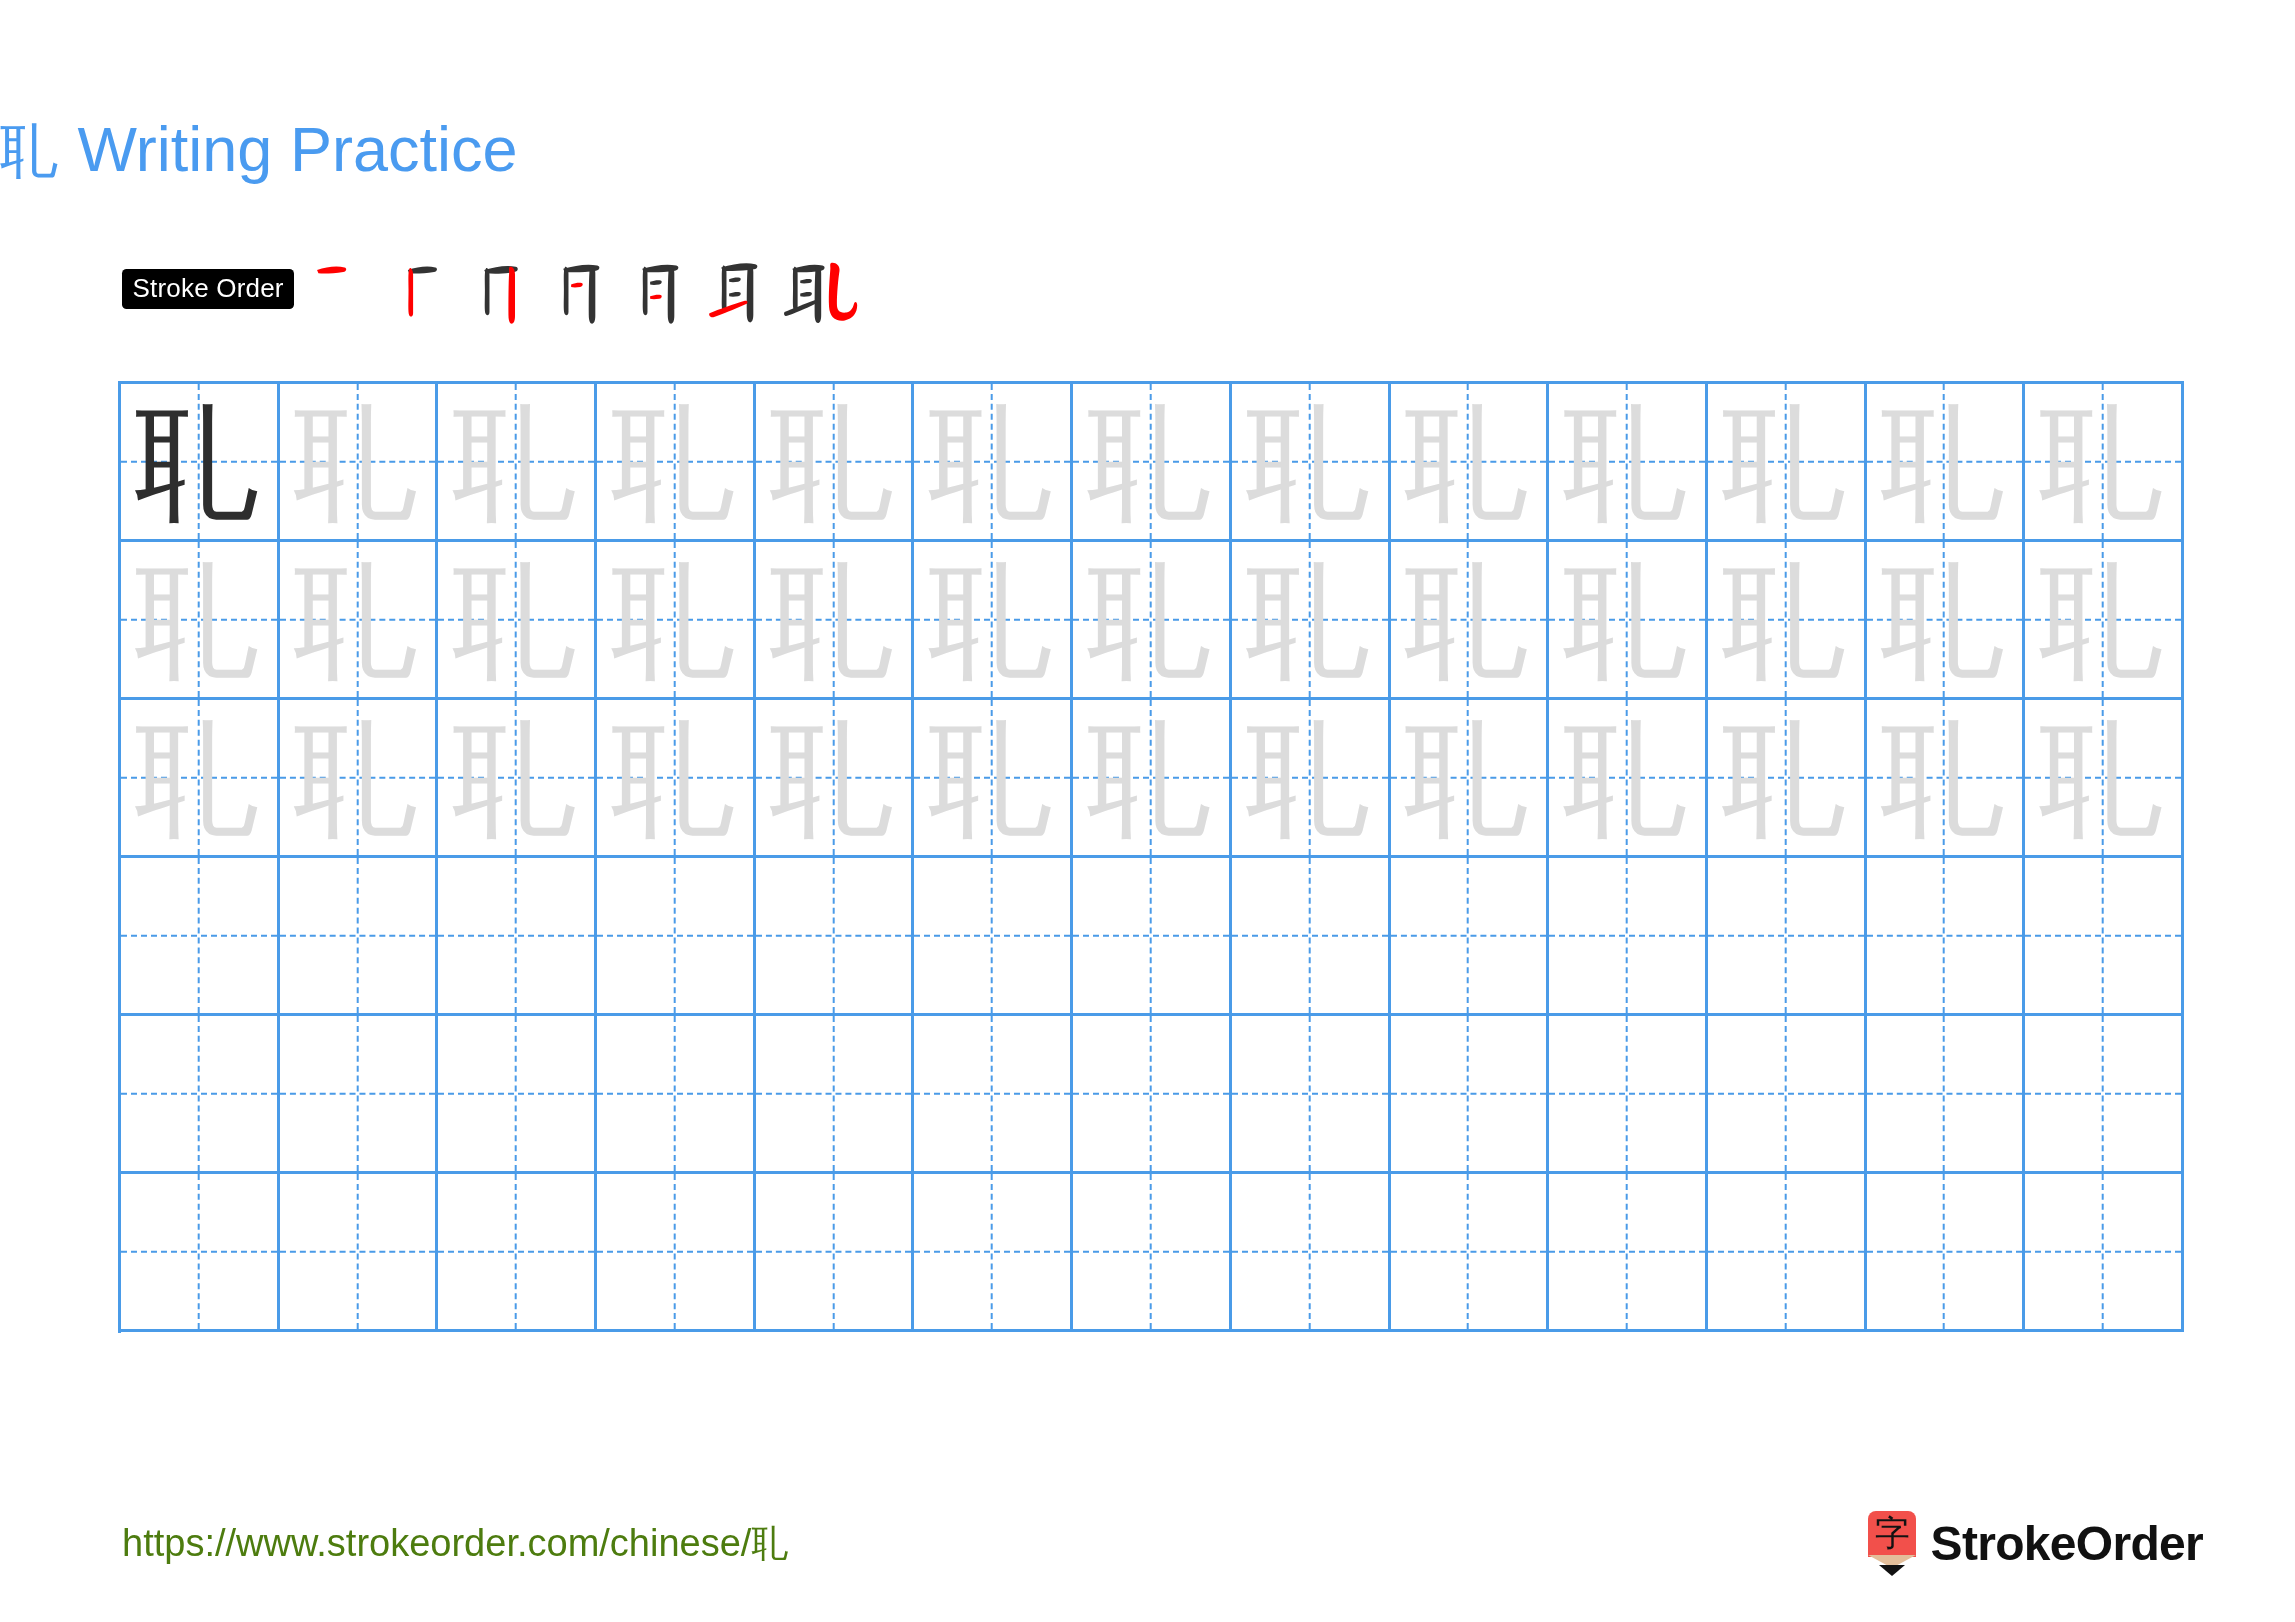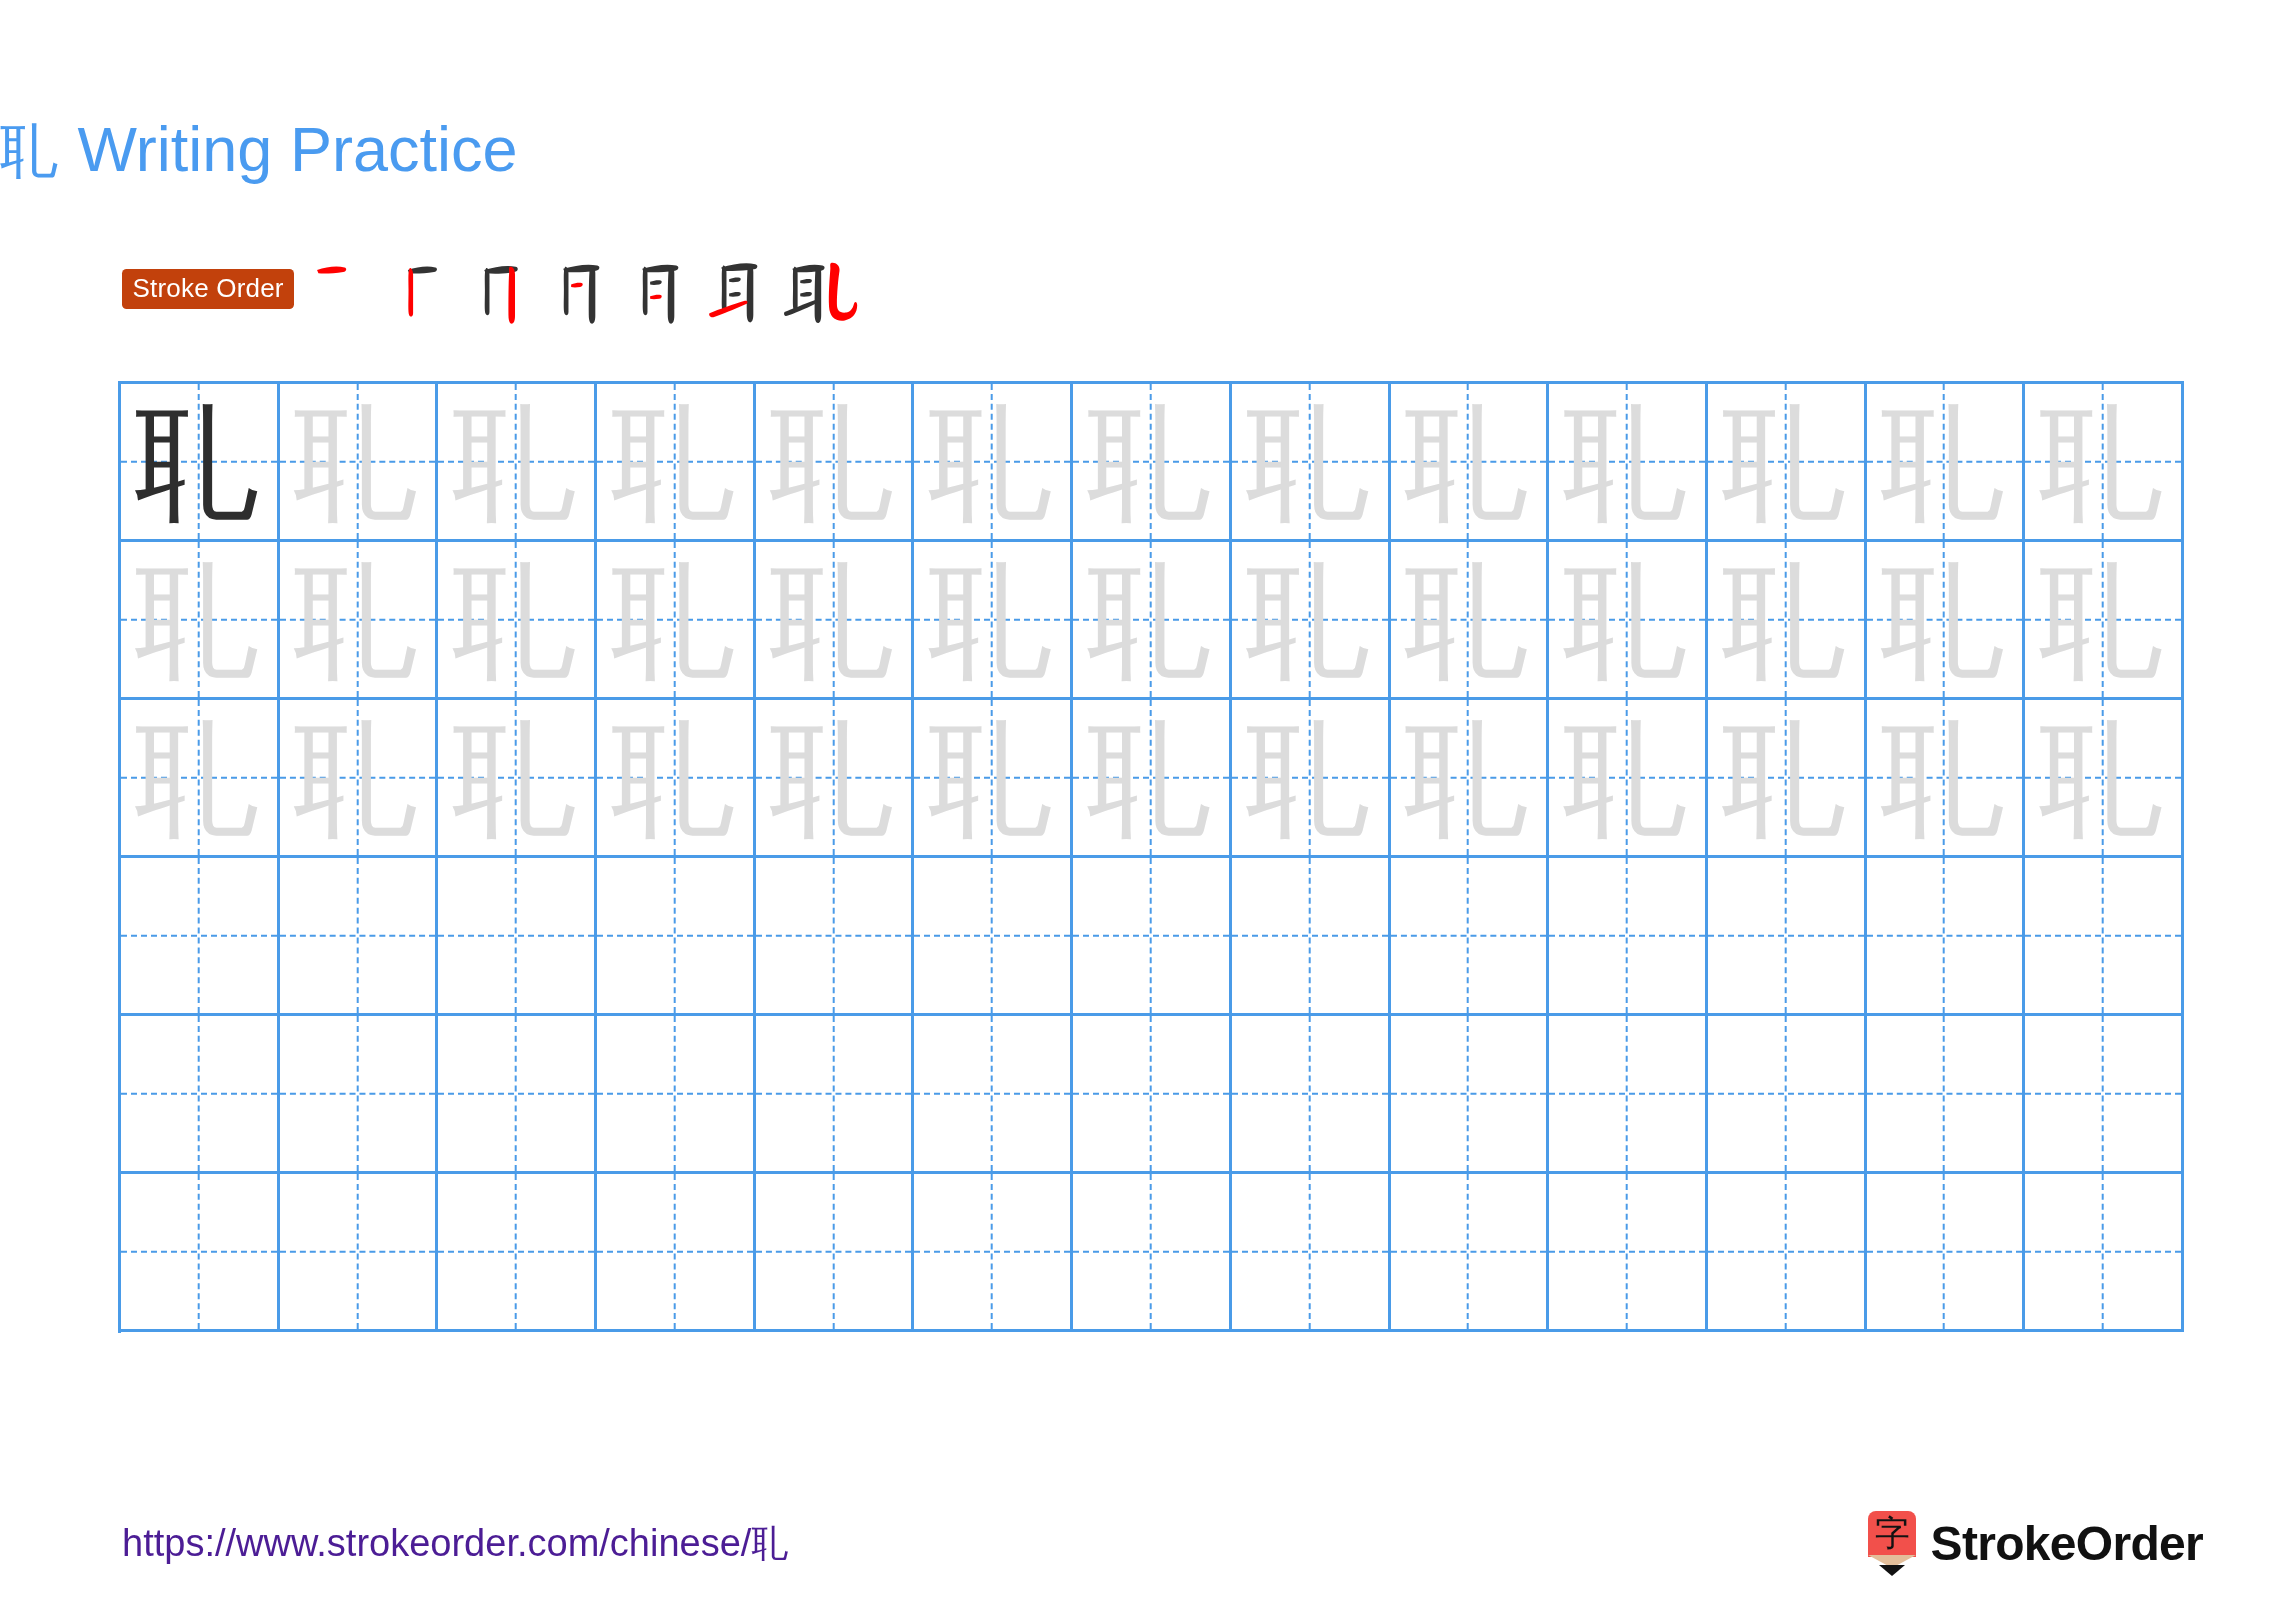--- a/index.html
+++ b/index.html
@@ -36,21 +36,21 @@
   
   #stroke-order-row {
     position: absolute;
     top: 253px;
     left: 122px;
     height: 72px;
     display: flex;
     align-items: center;
   }
   #stroke-order-badge {
-    background: #c2410c;
+    background: #000000;
     color: #ffffff;
     font-size: 26px;
     font-weight: 400;
     border-radius: 4.6px;
     padding: 5.9px 10.5px 7.2px 10.5px;
     line-height: 1;
     white-space: nowrap;
     letter-spacing: 0.2px;
   }
   .stroke-steps {
@@ -130,21 +130,21 @@
   }
   .cell-char.dark  { color: #2E2E2E; }
   .cell-char.light { color: #DCDCDC; }
 
   
   #footer-url {
     position: absolute;
     left: 122px;
     top: 1520px;
     font-size: 38px;
-    color: #4c1d95;
+    color: #4d7c0f;
     white-space: nowrap;
     line-height: 47px;
   }
   #footer-url .han {
     font-family: "DejaVu Sans", sans-serif;
   }
 
   #footer-logo {
     position: absolute;
     right: 92px;

